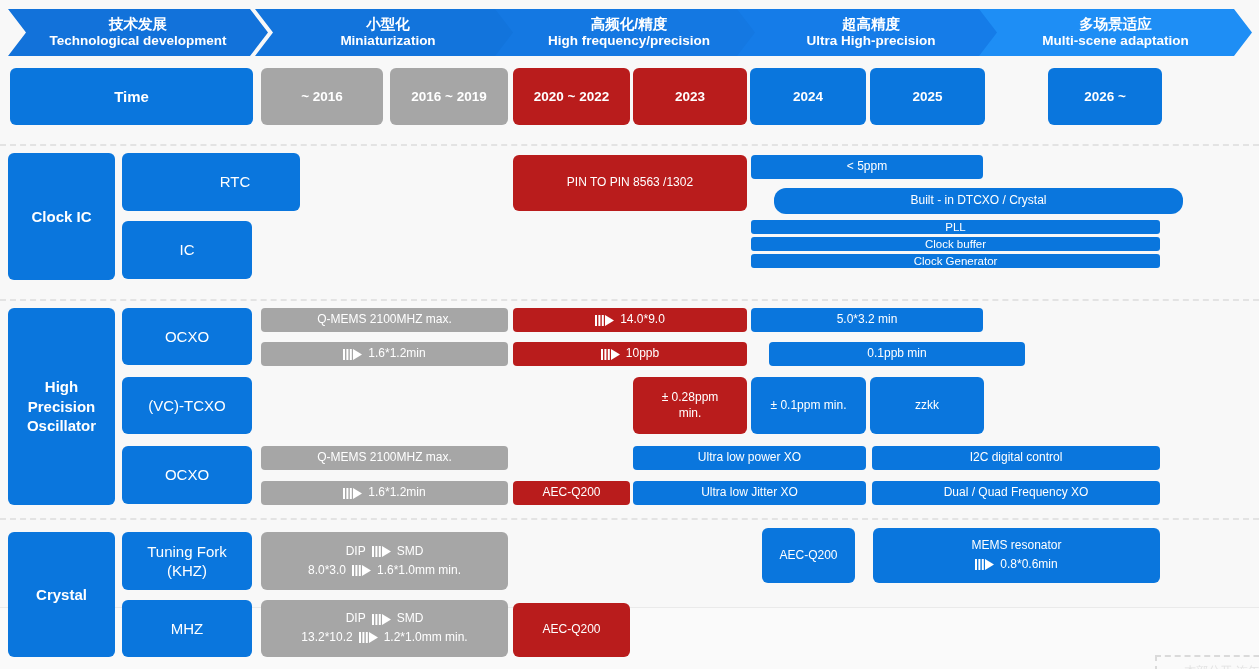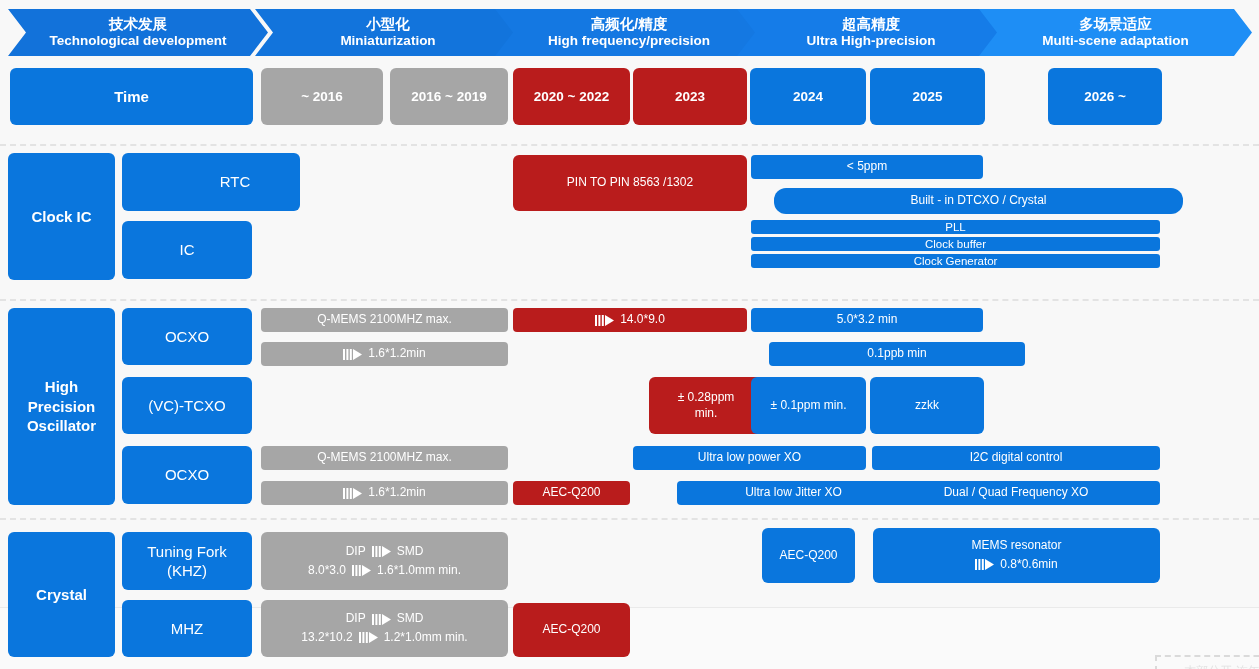--- a/index.html
+++ b/index.html
@@ -113,44 +113,55 @@
     <span class="ff">
         <svg width="19" height="11" viewBox="0 0 19 11" fill="#fff">
           <rect x="0" y="0" width="2" height="11"></rect>
           <rect x="3.4" y="0" width="2" height="11"></rect>
           <rect x="6.8" y="0" width="2" height="11"></rect>
           <polygon points="10,0 19,5.5 10,11"></polygon>
         </svg>
       </span>
     <span>1.6*1.2min</span>
   </div>
+  <div class="box cyan fs12" style="left:513px;top:342px;width:234px;height:24px;border-radius:4px;">
+    <span class="ff">
+        <svg width="19" height="11" viewBox="0 0 19 11" fill="#fff">
+          <rect x="0" y="0" width="2" height="11"></rect>
+          <rect x="3.4" y="0" width="2" height="11"></rect>
+          <rect x="6.8" y="0" width="2" height="11"></rect>
+          <polygon points="10,0 19,5.5 10,11"></polygon>
+        </svg>
+      </span>
+    <span>10ppb</span>
+  </div>
   <div class="box blue fs12" style="left:769px;top:342px;width:256px;height:24px;border-radius:4px;">0.1ppb min</div>
 
-  <div class="box cyan fs12 pre" style="left:633px;top:377px;width:114px;height:57px;margin-left:16px;">± 0.28ppm
+  <div class="box cyan fs12 pre" style="left:633px;top:377px;width:114px;height:57px;">± 0.28ppm
 min.</div>
   <div class="box blue fs12" style="left:751px;top:377px;width:115px;height:57px;">± 0.1ppm min.</div>
   <div class="box blue fs12" style="left:870px;top:377px;width:114px;height:57px;">zzkk</div>
 
   <div class="box gray fs12" style="left:261px;top:446px;width:247px;height:24px;border-radius:4px;">Q-MEMS  2100MHZ max.</div>
   <div class="box blue fs12" style="left:633px;top:446px;width:233px;height:24px;border-radius:4px;">Ultra low power XO</div>
   <div class="box blue fs12" style="left:872px;top:446px;width:288px;height:24px;border-radius:4px;">I2C digital control</div>
 
   <div class="box gray fs12" style="left:261px;top:481px;width:247px;height:24px;border-radius:4px;">
     <span class="ff">
         <svg width="19" height="11" viewBox="0 0 19 11" fill="#fff">
           <rect x="0" y="0" width="2" height="11"></rect>
           <rect x="3.4" y="0" width="2" height="11"></rect>
           <rect x="6.8" y="0" width="2" height="11"></rect>
           <polygon points="10,0 19,5.5 10,11"></polygon>
         </svg>
       </span>
     <span>1.6*1.2min</span>
   </div>
   <div class="box cyan fs12" style="left:513px;top:481px;width:117px;height:24px;border-radius:4px;">AEC-Q200</div>
-  <div class="box blue fs12" style="left:633px;top:481px;width:233px;height:24px;border-radius:4px;margin-left:44px;">Ultra low Jitter XO</div>
+  <div class="box blue fs12" style="left:633px;top:481px;width:233px;height:24px;border-radius:4px;">Ultra low Jitter XO</div>
   <div class="box blue fs12" style="left:872px;top:481px;width:288px;height:24px;border-radius:4px;">Dual / Quad Frequency XO</div>
 
   <div class="box blue bold fs15" style="left:8px;top:532px;width:107px;height:125px;">Crystal</div>
   <div class="box blue fs15 pre" style="left:122px;top:532px;width:130px;height:58px;">Tuning Fork
 (KHZ)</div>
   <div class="box blue fs15" style="left:122px;top:600px;width:130px;height:57px;">MHZ</div>
 
   <div class="box gray fs12 col" style="left:261px;top:532px;width:247px;height:58px;">
     <span class="line">
       <span>DIP</span>

